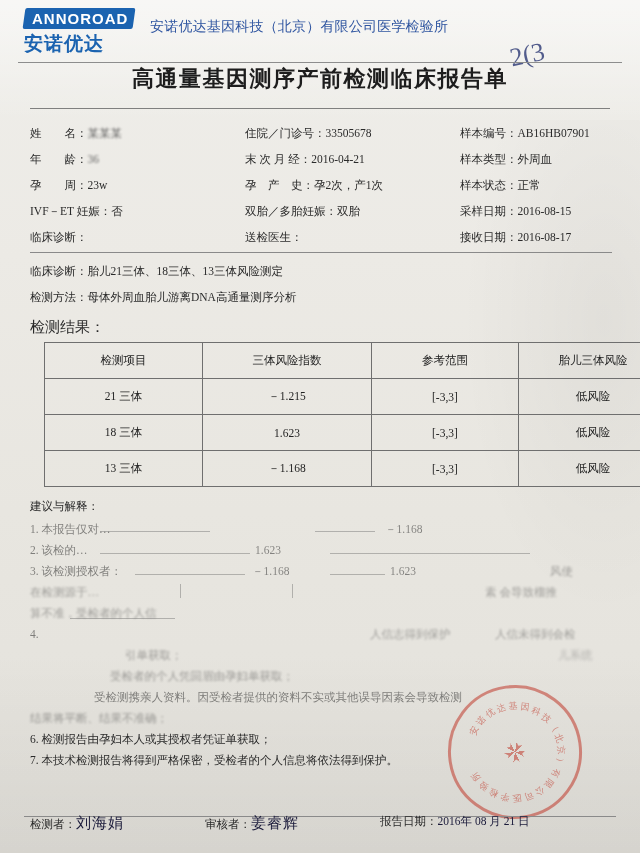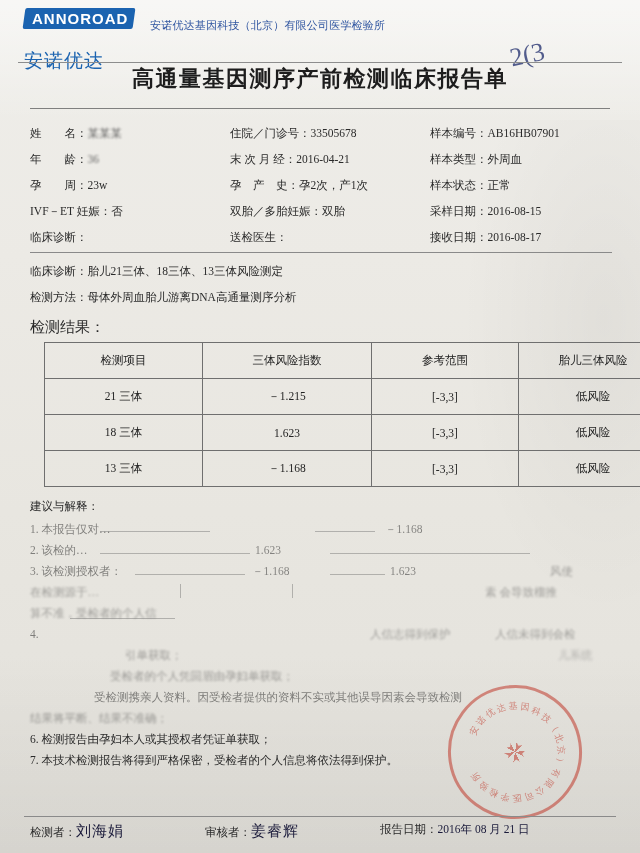--- a/index.html
+++ b/index.html
@@ -31,26 +31,26 @@
     background:#1b63b0;color:#fff;
     font-family:"Liberation Sans","DejaVu Sans",sans-serif;
     font-weight:bold;font-size:15px;letter-spacing:1px;
     padding:2px 6px 2px 8px;
     border-radius:2px;
     display:inline-block;
     transform:skewX(-8deg);
   }
   .logo-bar span{display:inline-block;transform:skewX(8deg);}
   .logo-cn{
-    color:#1b63b0;font-weight:normal;font-size:19px;letter-spacing:1px;
-    margin-top:19px;font-family:"Liberation Sans","DejaVu Sans",sans-serif;
+    color:#1b63b0;font-weight:bold;font-size:19px;letter-spacing:1px;
+    margin-top:2px;font-family:"Liberation Sans","DejaVu Sans",sans-serif;
   }
   .org{
     position:absolute;left:150px;top:18px;
-    font-size:11px;color:#2f55a0;letter-spacing:.2px;
+    font-size:14px;color:#2f55a0;letter-spacing:.2px;
     font-family:"Liberation Sans","DejaVu Sans",sans-serif;
   }
   .handwrite-top{
     position:absolute;right:95px;top:40px;
     font-size:26px;color:#1d2a6b;
     font-family:"Liberation Serif",serif;
     transform:rotate(-12deg);
     opacity:.75;
   }
   .rule-top{position:absolute;left:18px;right:18px;top:62px;height:1px;background:#8d8d8d;}
@@ -63,21 +63,21 @@
     color:#1d1d1d;
     font-family:"Liberation Serif","DejaVu Serif",serif;
   }
   .rule-title{position:absolute;left:30px;right:30px;top:108px;height:1px;background:#7f7f7f;}
 
   
   .info{
     position:absolute;left:30px;right:28px;top:120px;
     font-size:11.5px;line-height:26px;
   }
-  .irow{display:flex;}
+  .irow{display:flex;gap:15px;}
   .c1{width:200px;}
   .c2{width:200px;}
   .c3{flex:1;}
   .lab{display:inline-block;}
   .val{}
   .blur{color:#4a4a4a;filter:blur(1.1px);opacity:.85;}
   .rule-info{position:absolute;left:30px;right:28px;top:252px;height:1px;background:#8a8a8a;}
 
   
   .proj{position:absolute;left:30px;top:258px;font-size:11.5px;line-height:26px;}
@@ -142,21 +142,21 @@
     font-family:"Liberation Sans","DejaVu Sans",sans-serif;
   }
   .stamp-txt span{
     position:absolute;left:50%;top:50%;
     transform-origin:0 0;
   }
 
   
   .rule-bot{position:absolute;left:24px;right:24px;bottom:36px;height:1px;background:#8a8a8a;}
   .footer{
-    position:absolute;left:30px;right:26px;bottom:12px;
+    position:absolute;left:30px;right:26px;bottom:20px;
     font-size:11.5px;display:flex;
   }
   .footer .f1{width:175px;}
   .footer .f2{width:175px;}
   .footer .f3{flex:1;}
   .sign{
     font-family:"Liberation Serif",serif;
     font-size:15px;color:#1a1a3a;
     letter-spacing:1px;
   }

